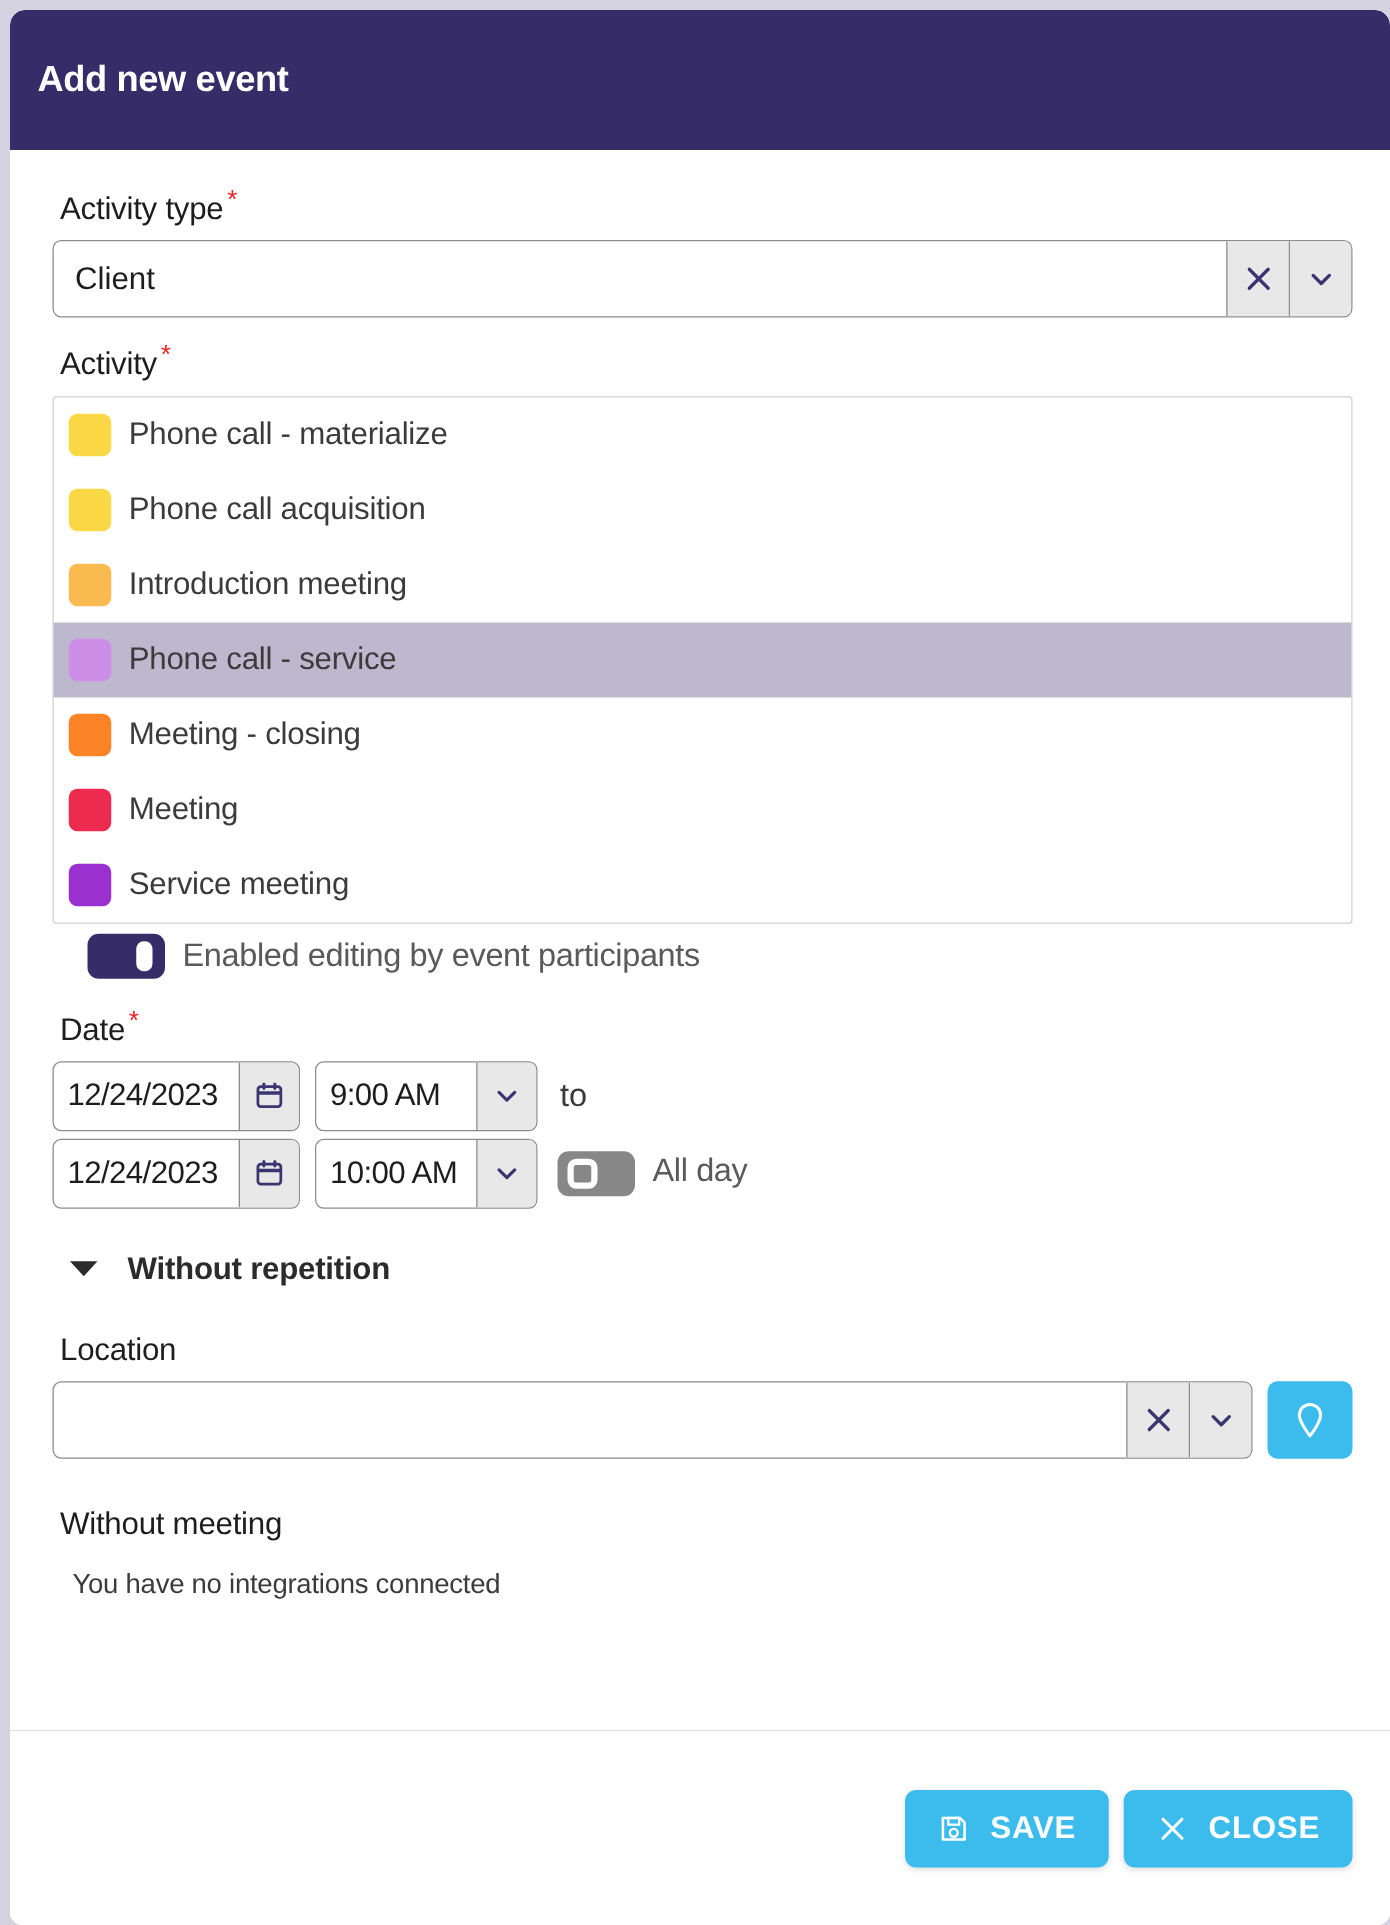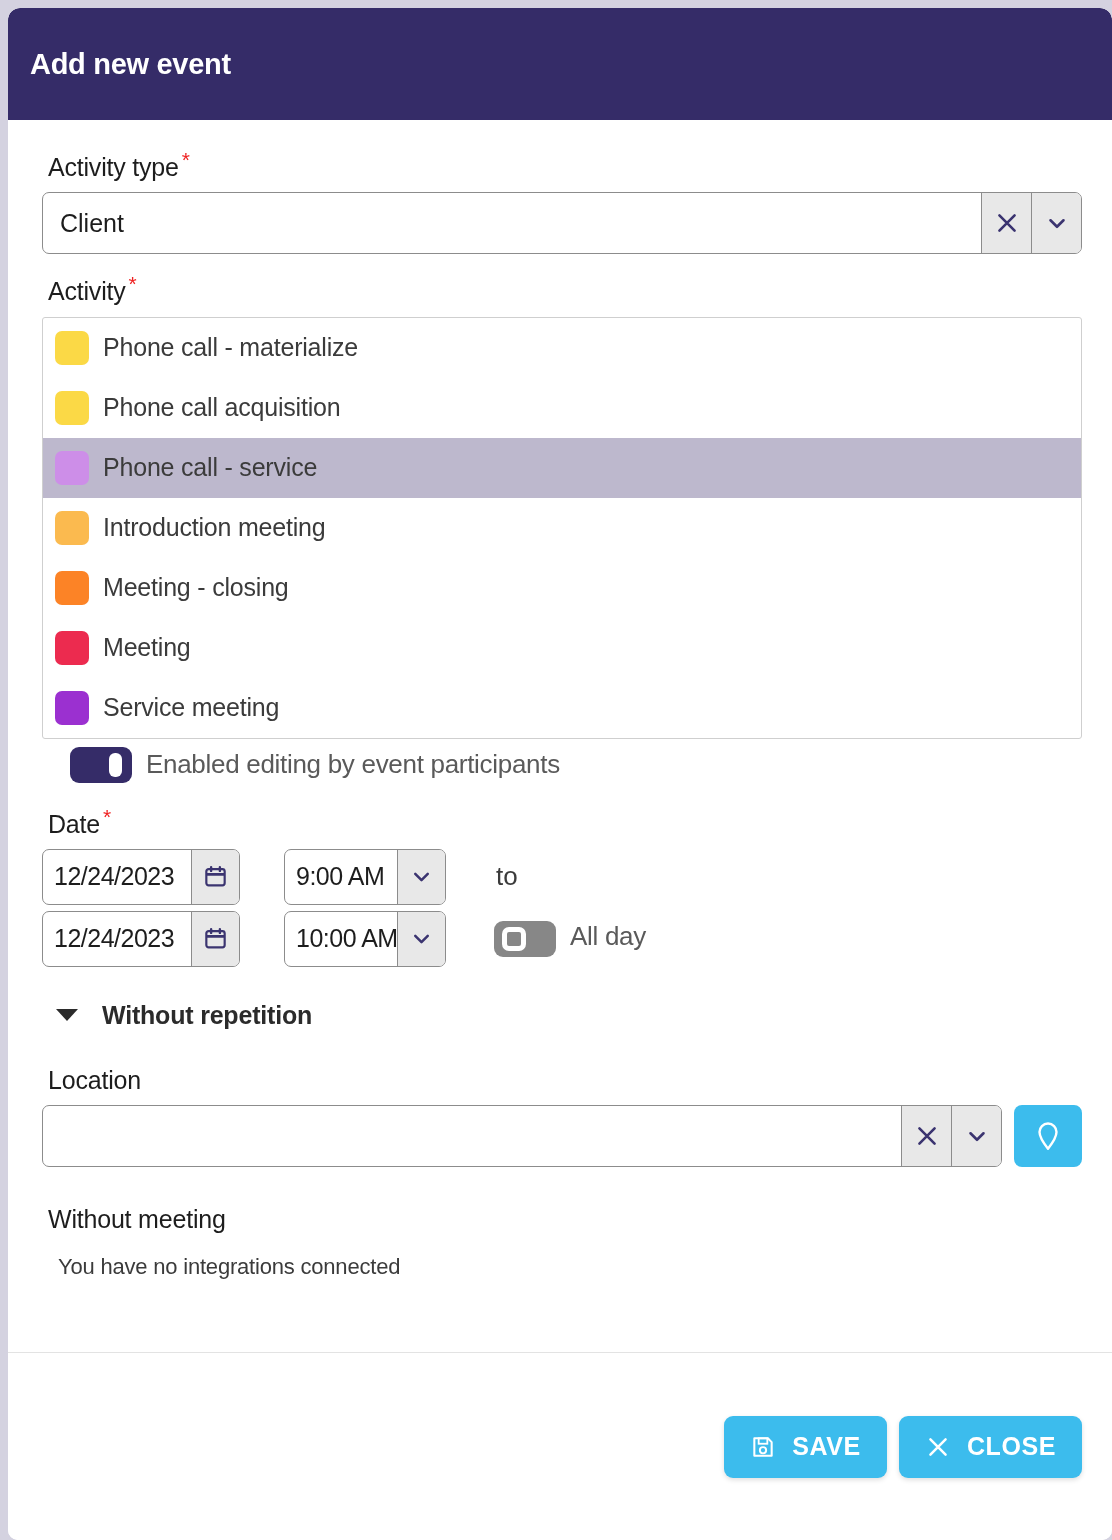--- a/index.html
+++ b/index.html
@@ -126,32 +126,32 @@
                       background: transparent; border: 5px solid #fff; }
   .toggle-label {
     font-size: 26px;
     color: #5a5a5a;
     margin-left: 14px;
     letter-spacing: -0.3px;
   }
 
   
   .date-block { margin-top: 22px; }
-  .date-row { display: flex; align-items: center; margin-bottom: 6px; gap: 32px; }
+  .date-row { display: flex; align-items: center; margin-bottom: 6px; }
   .date-ctl, .time-ctl {
     display: flex;
     align-items: stretch;
     height: 56px;
     border: 1.6px solid #8c8c8c;
     border-radius: 7px;
     overflow: hidden;
     background: #fff;
   }
   .date-ctl { width: 198px; }
-  .time-ctl { width: 162px; margin-left: 12px; }
+  .time-ctl { width: 178px; margin-left: 12px; }
   .date-text, .time-text {
     flex: 1 1 auto;
     display: flex;
     align-items: center;
     padding-left: 11px;
     font-size: 25px;
     color: #1d1d1d;
     white-space: nowrap;
     overflow: hidden;
     letter-spacing: -0.5px;
@@ -218,21 +218,21 @@
   .online-block { margin-top: 38px; }
   .online-note {
     font-size: 22px; color: #3b3b3b;
     margin-top: 20px; margin-left: 16px;
     letter-spacing: -0.2px;
   }
 
   
   .modal-footer {
     flex: 0 0 auto;
-    height: 188px;
+    height: 156px;
     border-top: 1.5px solid #e3e3e3;
     display: flex;
     align-items: center;
     justify-content: flex-end;
     padding-right: 30px;
     gap: 12px;
     background: #fff;
     margin-top: 30px;
   }
   .act-btn {
@@ -286,27 +286,27 @@
     </div>
     <div class="listbox">
       <div class="list-item">
         <div class="swatch" style="background: rgb(251, 217, 70);"></div>
         <div class="list-label">Phone call - materialize</div>
       </div>
       <div class="list-item">
         <div class="swatch" style="background: rgb(251, 217, 70);"></div>
         <div class="list-label">Phone call acquisition</div>
       </div>
+      <div class="list-item">
+        <div class="swatch" style="background: rgb(251, 186, 79);"></div>
+        <div class="list-label">Introduction meeting</div>
+      </div>
       <div class="list-item selected" style="background: rgb(189, 184, 205);">
         <div class="swatch" style="background: rgb(205, 142, 232);"></div>
         <div class="list-label">Phone call - service</div>
-      </div>
-      <div class="list-item">
-        <div class="swatch" style="background: rgb(251, 186, 79);"></div>
-        <div class="list-label">Introduction meeting</div>
       </div>
       <div class="list-item">
         <div class="swatch" style="background: rgb(252, 131, 38);"></div>
         <div class="list-label">Meeting - closing</div>
       </div>
       <div class="list-item">
         <div class="swatch" style="background: rgb(236, 43, 79);"></div>
         <div class="list-label">Meeting</div>
       </div>
       <div class="list-item">

